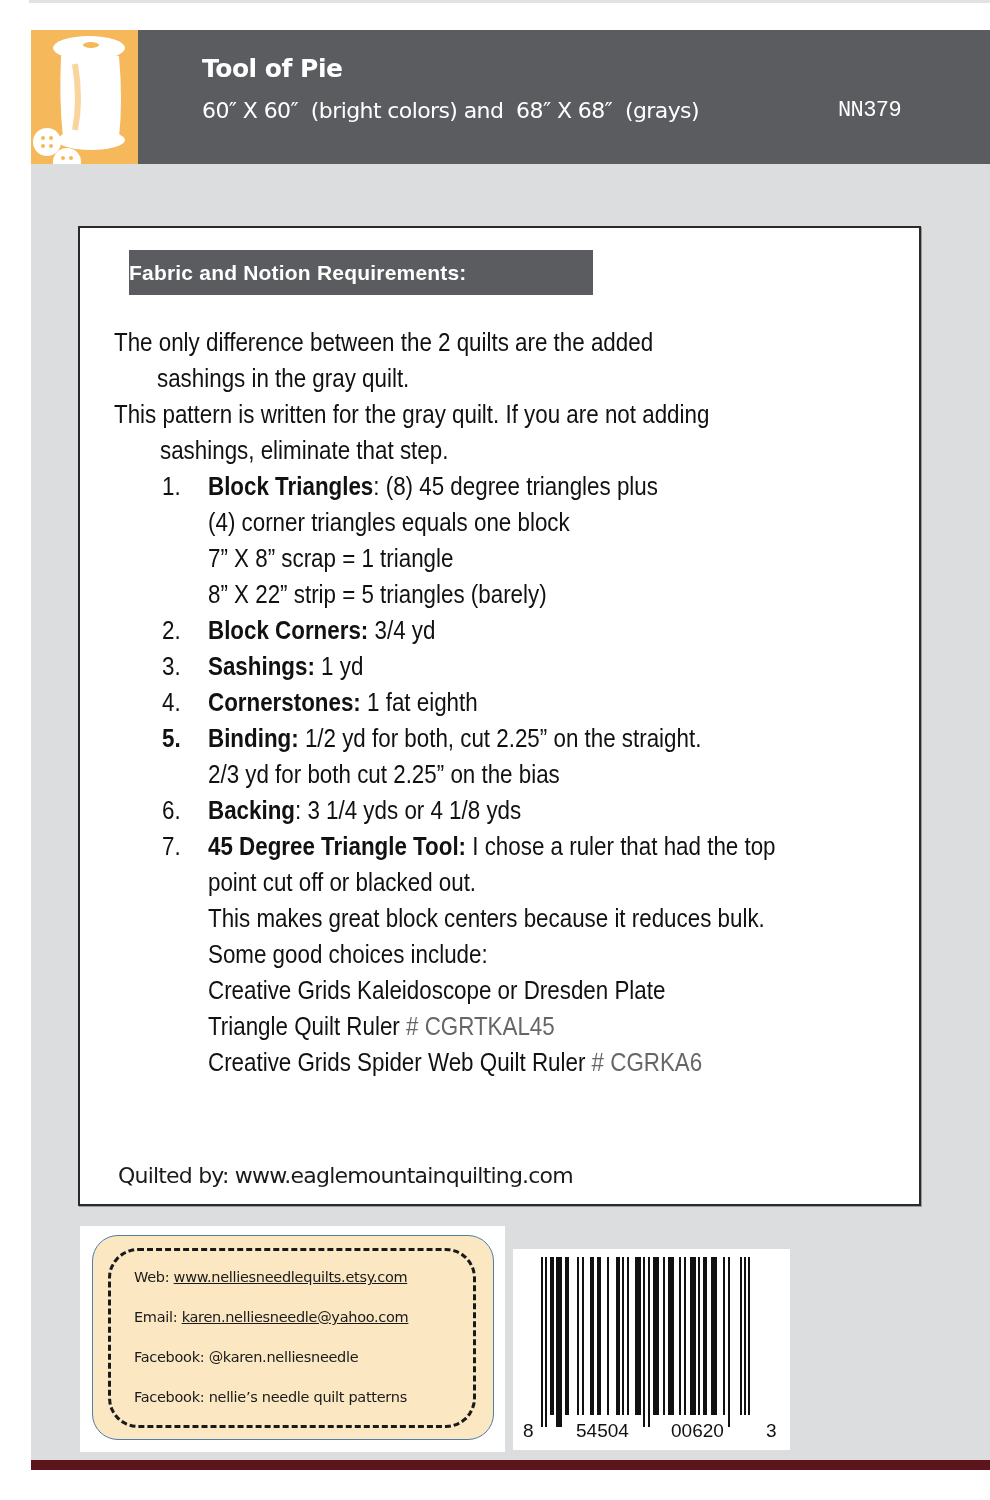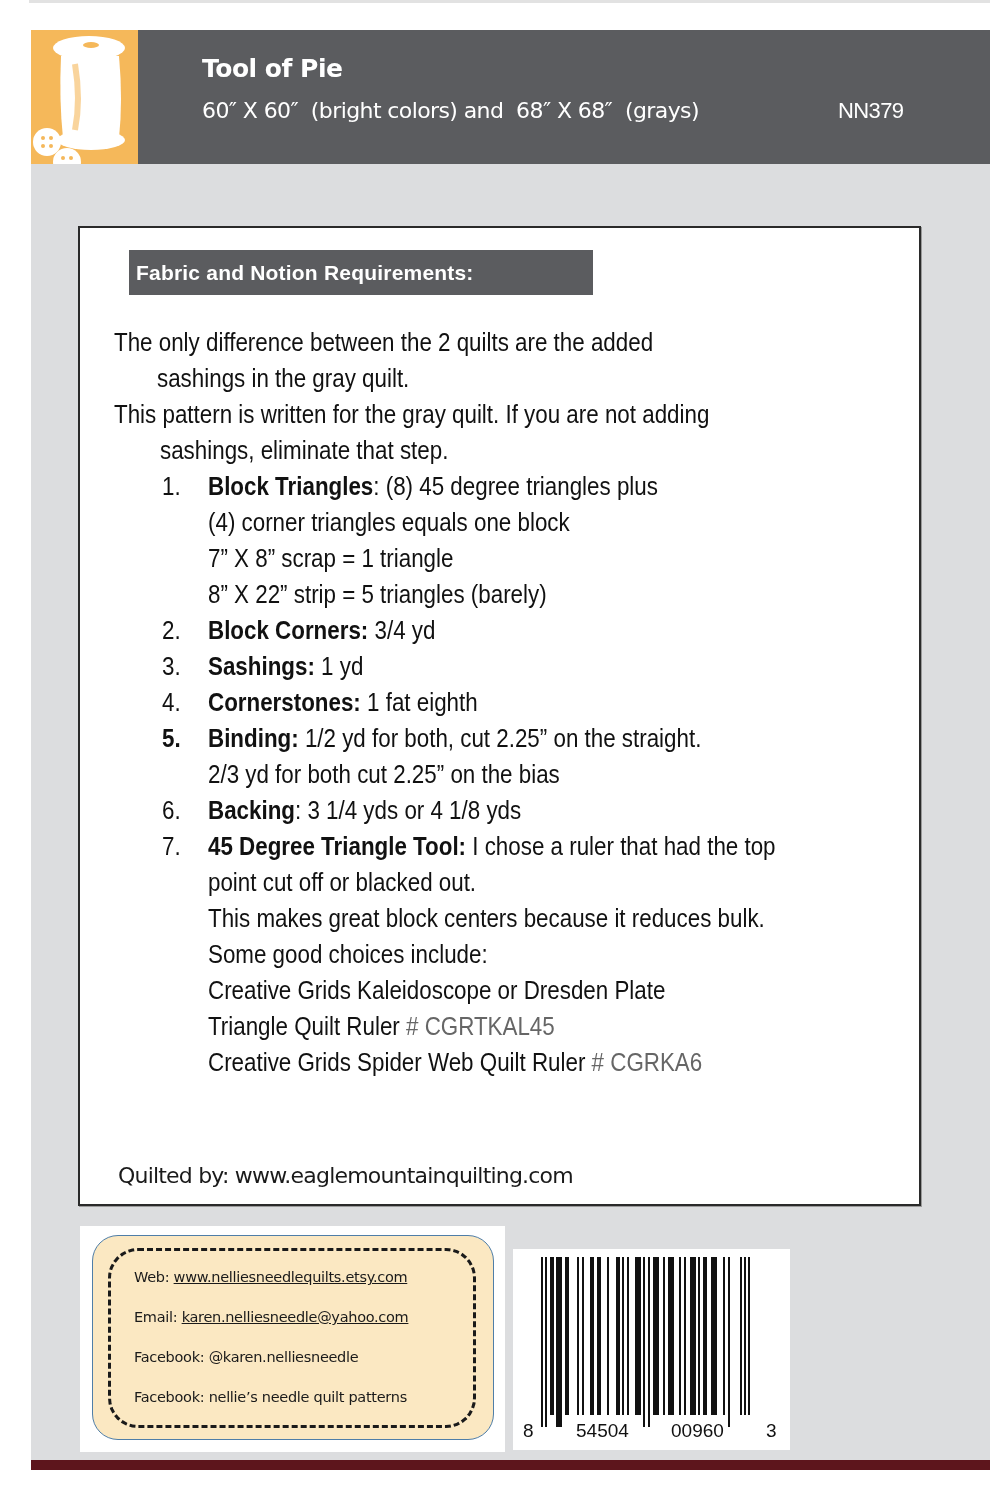--- a/index.html
+++ b/index.html
@@ -3,23 +3,23 @@
 <meta charset="utf-8">
 <style>
   html, body { margin:0; padding:0; }
   body { width:990px; height:1500px; background:#ffffff; position:relative; overflow:hidden; font-family:"Liberation Sans", sans-serif; }
   .top-rule { position:absolute; left:29px; top:0; width:961px; height:3px; background:#e2e2e2; }
   .page-bg { position:absolute; left:31px; top:30px; width:959px; height:1430px; background:#dcdddf; }
   .header-bar { position:absolute; left:31px; top:30px; width:959px; height:134px; background:#5b5c5f; }
   .logo { position:absolute; left:31px; top:30px; width:107px; height:134px; background:#f5b85a; overflow:hidden; }
   .title { position:absolute; left:202px; top:54px; font-family:"DejaVu Sans", sans-serif; font-weight:bold; font-size:25px; color:#ffffff; letter-spacing:-0.5px; }
   .subtitle { position:absolute; left:202px; top:98px; font-family:"DejaVu Sans", sans-serif; font-size:22px; color:#ffffff; letter-spacing:-0.6px; white-space:pre;text-align:right; }
-  .code { position:absolute; left:838px; top:98px; font-family:Liberation Sans, sans-serif; font-size:22px; color:#ffffff; letter-spacing:-0.6px; }
+  .code { position:absolute; left:838px; top:98px; font-family:Liberation Mono, monospace; font-size:22px; color:#ffffff; letter-spacing:-0.6px; }
   .content-box { position:absolute; left:78px; top:226px; width:843px; height:980px; background:#ffffff; border:2px solid #2a2a2a; box-sizing:border-box; box-shadow:1px 1px 0 #9a9a9a; }
-  .section-heading { position:absolute; left:129px; top:250px; width:464px; height:45px; background:#5b5c5f; color:#ffffff; font-weight:bold; font-size:21px; line-height:45px; padding-left:7px; box-sizing:border-box; letter-spacing:0.2px; }
+  .section-heading { position:absolute; left:129px; top:250px; width:464px; height:45px; background:#5b5c5f; color:#ffffff; font-weight:bold; font-size:21px; line-height:45px; padding-left:0; box-sizing:border-box; letter-spacing:0.2px; }
   .body-text { position:absolute; color:#111111; font-size:26px; transform-origin:left top; transform:scaleX(0.86); white-space:nowrap; }
   .bold { font-weight:bold; }
   .num { position:absolute; color:#111111; font-size:26px; transform-origin:left top; transform:scaleX(0.86); }
   .gray { color:#666666; }
   .quilted { position:absolute; left:118px; top:1147px; font-family:"DejaVu Sans", sans-serif; font-size:22px; color:#1a1a1a; letter-spacing:-0.8px;margin-top:16px; }
   .contact-panel { position:absolute; left:80px; top:1226px; width:425px; height:226px; background:#ffffff; }
   .contact-card { position:absolute; left:92px; top:1235px; width:402px; height:205px; background:#fbe8c2; border:1.5px solid #4f7ea8; border-radius:26px; box-sizing:border-box; }
   .contact-dash { position:absolute; left:108px; top:1248px; width:368px; height:180px; border:3px dashed #1a1a1a; border-radius:30px; box-sizing:border-box; }
   .contact-line { position:absolute; left:134px; font-family:"DejaVu Sans", sans-serif; font-size:14.5px; color:#1a1a1a; letter-spacing:-0.3px; white-space:nowrap; }
   .contact-line .link { text-decoration:underline; }
@@ -135,16 +135,16 @@
     <rect x="170" y="0" width="6" height="158"></rect>
     <rect x="182" y="0" width="2" height="158"></rect>
       <rect x="187" y="0" width="2" height="170"></rect>
     <rect x="199" y="0" width="2" height="158"></rect>
       <rect x="203" y="0" width="2" height="158"></rect>
       <rect x="207" y="0" width="2" height="158"></rect>
   </g>
 </svg>
 <div class="barcode-digit" style="left:523px;">8</div>
 <div class="barcode-digit" style="left:576px;">54504</div>
-<div class="barcode-digit" style="left:671px;">00960</div>
+<div class="barcode-digit" style="left:671px;">00620</div>
 <div class="barcode-digit" style="left:766px;">3</div>
 
 <div class="bottom-stripe"></div>
 
 </body></html>

